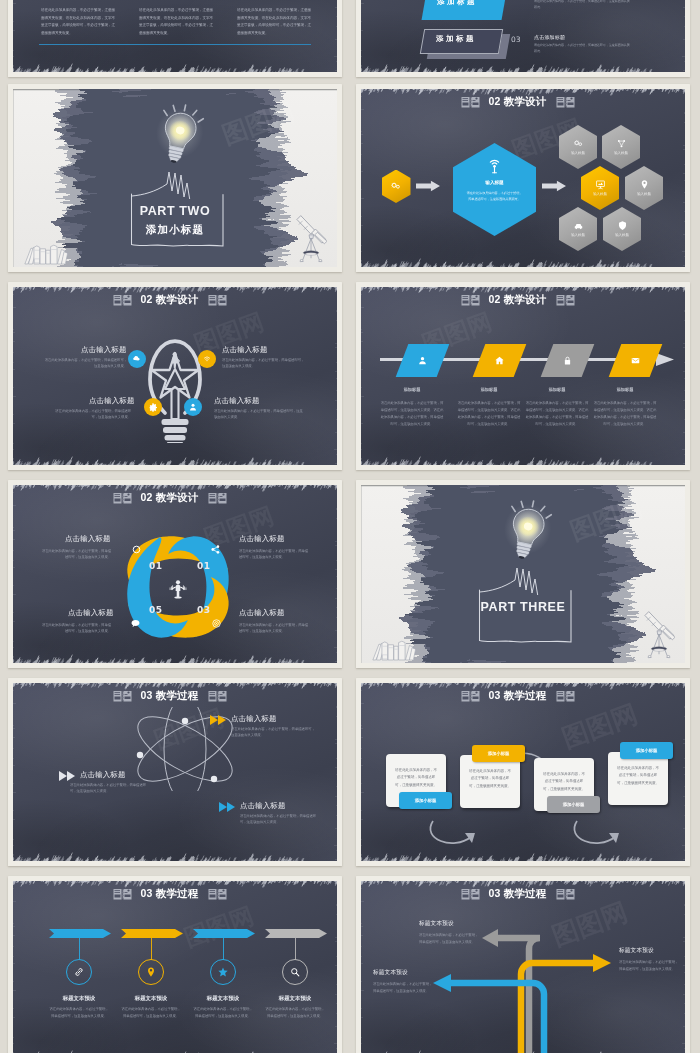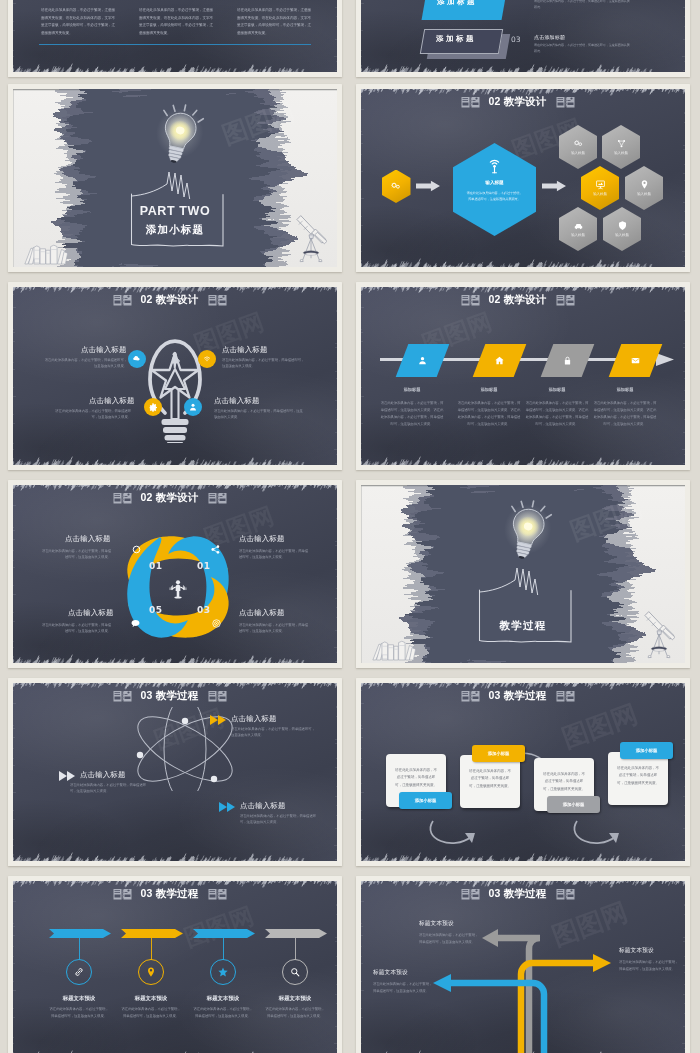--- a/index.html
+++ b/index.html
@@ -729,21 +729,21 @@
             </g>
             <ellipse cx="50" cy="123" rx="6.5" ry="2.6" fill="#2a2e3a"></ellipse>
           </svg>
         </div>
         <svg class="edge" style="left:118px;top:82px" width="80" height="28" viewBox="0 0 80 28">
           <path d="M1 25C12 24 24 21 36 13l2-12 3 19 3-18 3 21 3-19 3 22 3-14 3 18" fill="none" stroke="#e0e3ea" stroke-width="1" stroke-linecap="round" stroke-linejoin="round" opacity=".92"></path>
         </svg>
         <svg class="edge" style="left:117px;top:103px" width="94" height="58" viewBox="0 0 94 58">
           <path d="M1.5 2v50.5c11 2.5 23-.5 34 1 11 1.5 22-1 23.5 0 10 .5 22-1 34 .5V2.5" fill="none" stroke="#e5e8ee" stroke-width="1.05" stroke-linecap="round" opacity=".9"></path>
         </svg>
-        <div class="ct" style="left:0;right:0;top:134px;text-align:center;color:#fcfcfe;font-size:10.5px;font-weight:bold;letter-spacing:1.2px">教学过程</div>
+        <div class="ct" style="left:0;right:0;top:115px;text-align:center;color:#f3f4f7;font-size:12.5px;font-weight:bold;letter-spacing:.6px">PART THREE</div>
         <div style="position:absolute;left:10px;top:154px">
           <svg width="45" height="22.1" viewBox="0 0 124 61">
             <g fill="#f2f1ef" stroke="#a2a7b2" stroke-width="1.7" stroke-linejoin="round">
               <path d="M5 58 13 58 31 18 22 14Z"></path>
               <path d="M15 58 26 58 38 15 28 12Z"></path>
               <path d="M30 58 46 58 46 12 38 8 30 12Z"></path>
               <rect x="47" y="16" width="15" height="42"></rect>
               <rect x="63" y="20" width="12" height="38"></rect>
               <path d="M76 58 94 58 94 10 85 6 76 10Z"></path>
               <path d="M95 58 106 58 116 22 106 18Z"></path>

